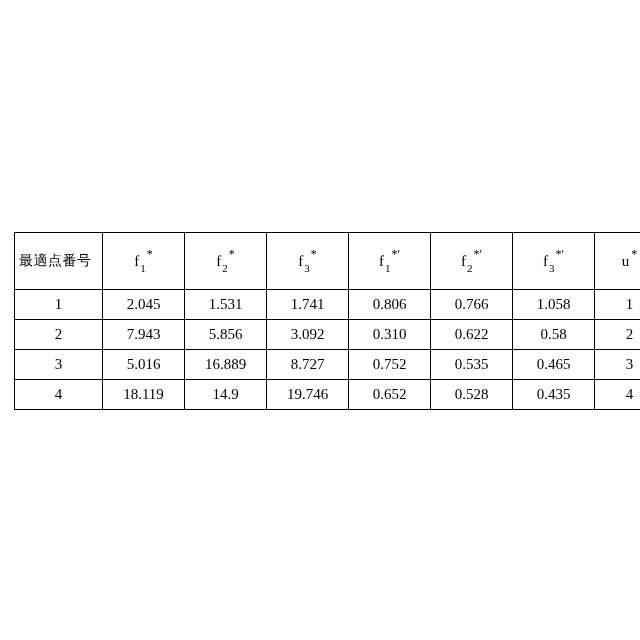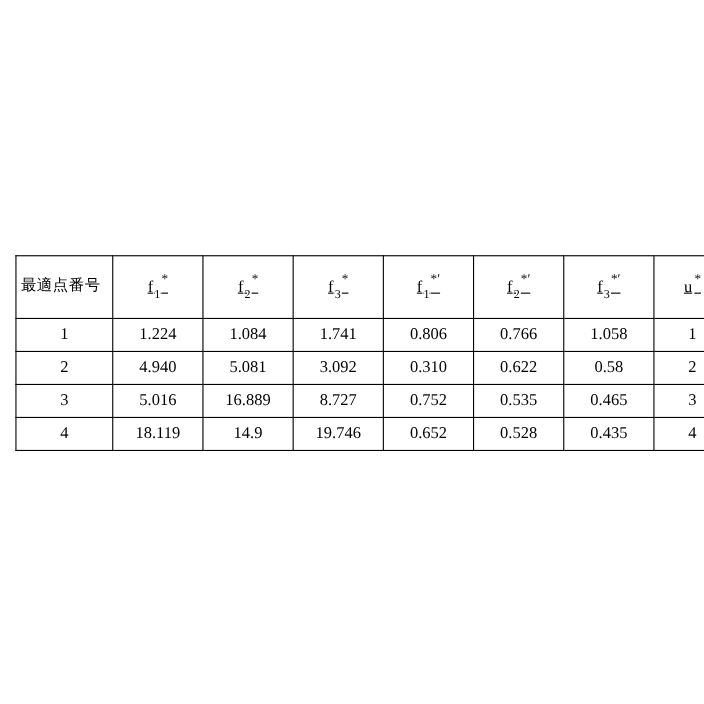--- a/index.html
+++ b/index.html
@@ -41,21 +41,20 @@
     padding: 0;
     height: 29px;
   }
   table.data-table thead th {
     height: 56px;
     font-size: 15px;
   }
   .hdr-label {
     display: inline-block;
     white-space: nowrap;
-    text-decoration: underline;
   }
   .hdr-jp {
     font-size: 14px;
     line-height: 1.35;
     letter-spacing: 0.5px;
     padding: 0 4px;
     display: block;
     text-align: left;
   }
   .sym {
@@ -136,32 +135,32 @@
           <th>
             <span class="hdr-label sym">
               <span>u</span><span class="sub"></span><span class="sup">*</span>
             </span>
           </th>
         </tr>
       </thead>
       <tbody>
         <tr>
           <td class="cell-num">1</td>
-          <td class="cell-num">1.224</td>
-          <td class="cell-num">1.084</td>
+          <td class="cell-num">2.045</td>
+          <td class="cell-num">1.531</td>
           <td class="cell-num">1.741</td>
           <td class="cell-num">0.806</td>
           <td class="cell-num">0.766</td>
           <td class="cell-num">1.058</td>
           <td class="cell-num">1</td>
         </tr>
         <tr>
           <td class="cell-num">2</td>
-          <td class="cell-num">4.940</td>
-          <td class="cell-num">5.081</td>
+          <td class="cell-num">7.943</td>
+          <td class="cell-num">5.856</td>
           <td class="cell-num">3.092</td>
           <td class="cell-num">0.310</td>
           <td class="cell-num">0.622</td>
           <td class="cell-num">0.58</td>
           <td class="cell-num">2</td>
         </tr>
         <tr>
           <td class="cell-num">3</td>
           <td class="cell-num">5.016</td>
           <td class="cell-num">16.889</td>

